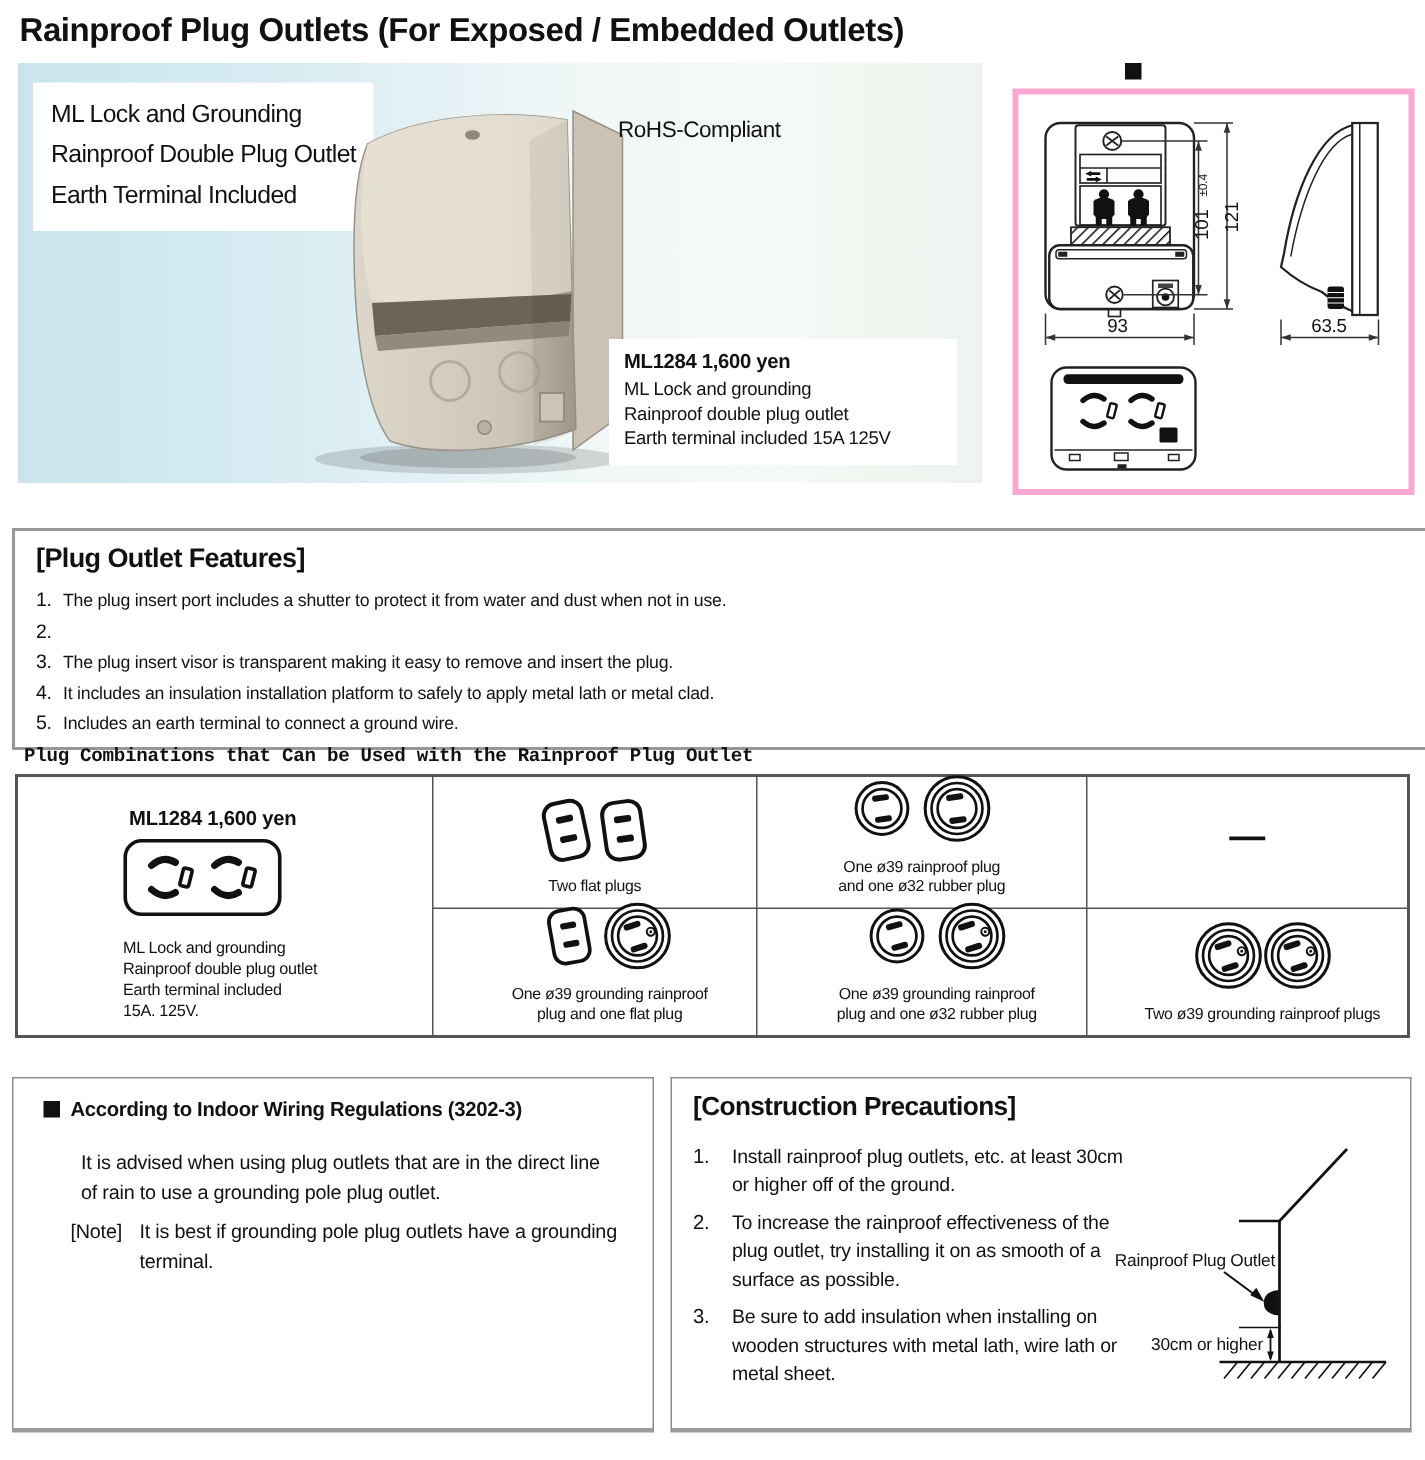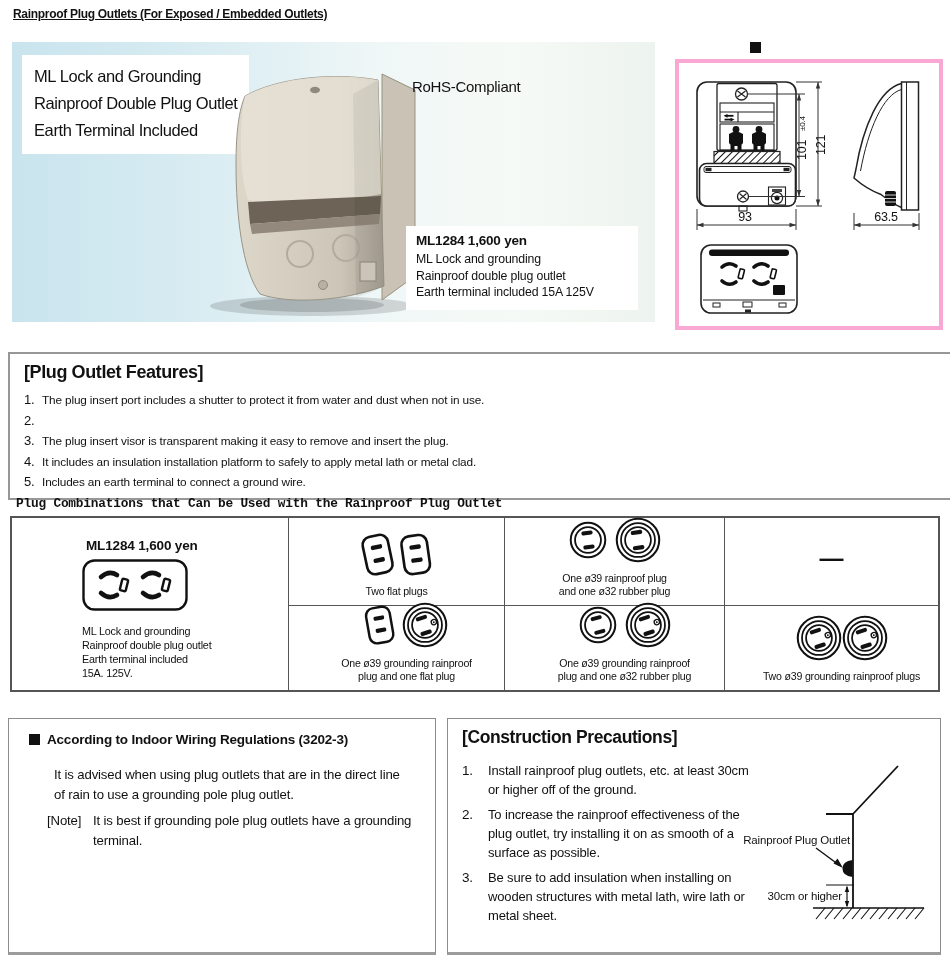--- a/index.html
+++ b/index.html
@@ -1,20 +1,20 @@
 <!DOCTYPE html>
 <html><head>
 <meta charset="utf-8">
 <style>
   html,body{margin:0;padding:0;background:#fff;}
   #page{position:relative;width:950px;height:973px;background:#fff;
         font-family:"Liberation Sans",sans-serif;color:#111;overflow:hidden;letter-spacing:-0.15px;}
   .abs{position:absolute;}
   
-  .page-title{left:13px;top:7px;font-size:12px;font-weight:bold;letter-spacing:-0.3px;text-decoration:underline;}
+  .page-title{left:13px;top:7px;font-size:22px;font-weight:bold;letter-spacing:-0.3px;}
   
   .hero{left:12px;top:42px;width:643px;height:280px;
         background:linear-gradient(to right,#c9e4ee 0%,#d8ecf2 28%,#f0f7f7 58%,#f6faf6 78%,#edf3ee 100%);}
   .hero-label{left:10px;top:13px;background:#fff;padding:8px 12px 10px 12px;
         font-size:16.5px;line-height:27px;letter-spacing:-0.4px;}
   .rohs{left:400px;top:36px;font-size:15px;letter-spacing:-0.3px;}
   .hero-info{left:394px;top:184px;width:212px;background:#fff;padding:7px 10px 9px 10px;}
   .hero-info .code{font-size:13.5px;font-weight:bold;margin-bottom:3px;letter-spacing:-0.2px;}
   .hero-info .line{font-size:12.3px;line-height:16.5px;}
   

